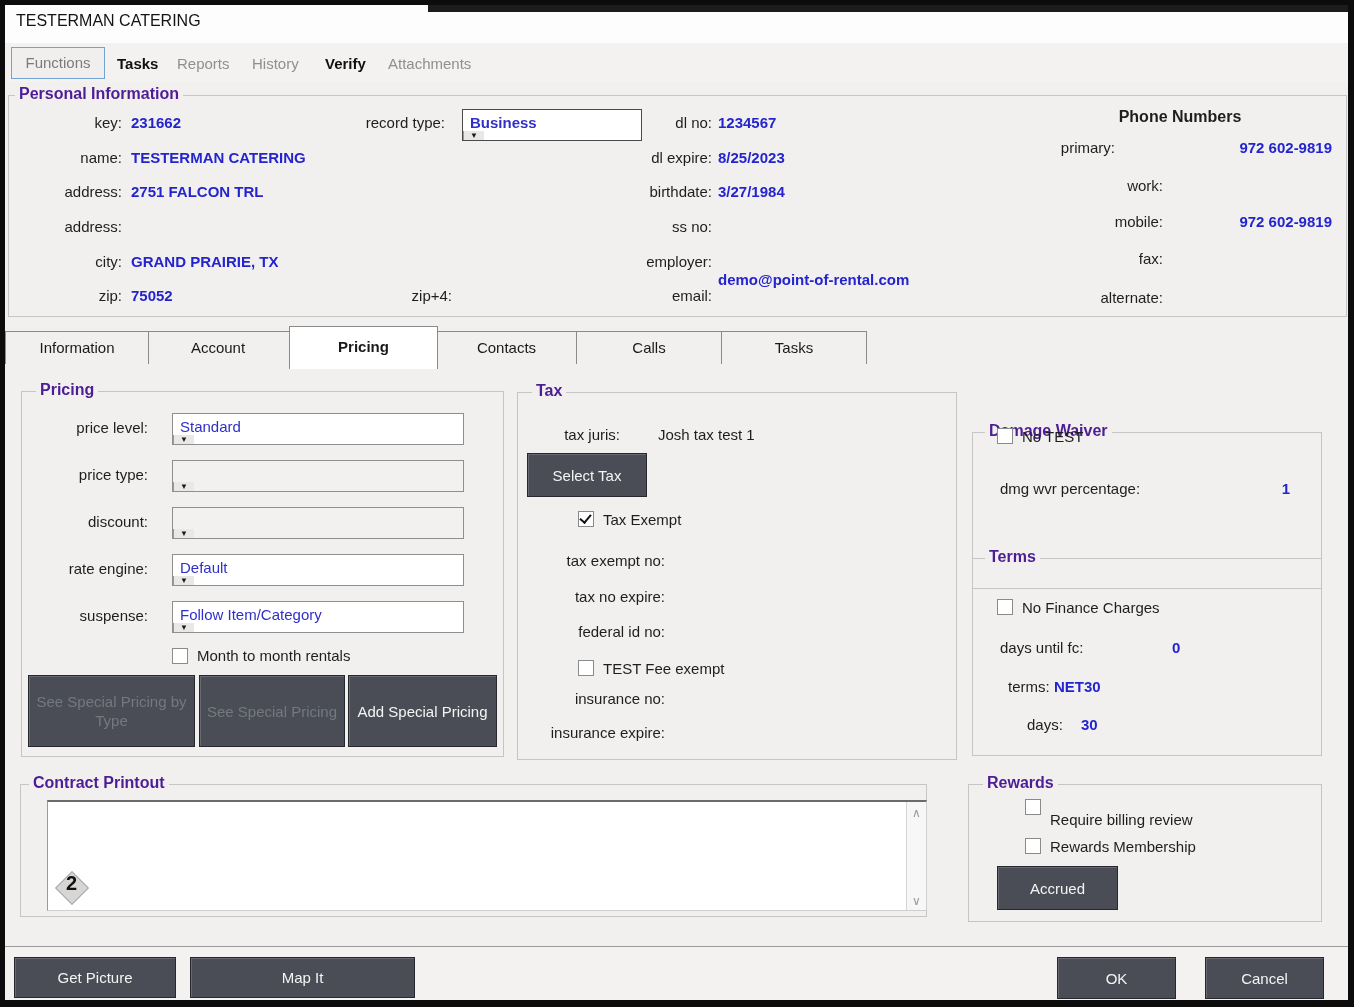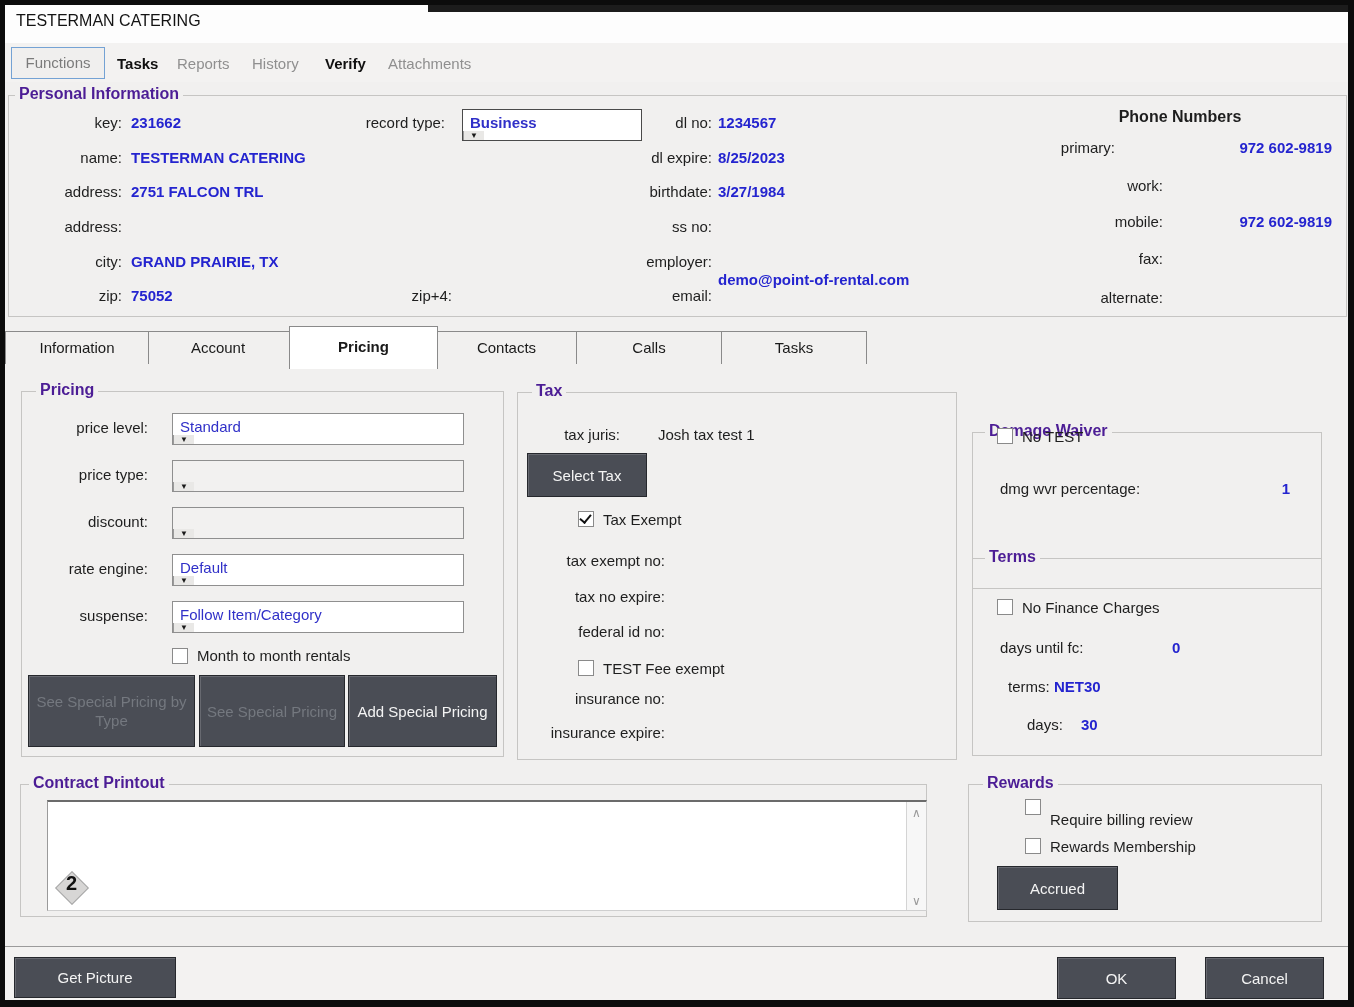--- a/index.html
+++ b/index.html
@@ -229,20 +229,21 @@
   </div>
   <div class="abs cb" style="left:1025px;top:799px;"></div>
   <div class="abs lbl" style="left:1050px;top:797px;margin-top:12px;">Require billing review</div>
   <div class="abs cb" style="left:1025px;top:838px;"></div>
   <div class="abs lbl" style="left:1050px;top:836px;">Rewards Membership</div>
   <div class="abs darkbtn" style="left:997px;top:866px;width:119px;height:42px;">Accrued</div>
 
   <div class="abs footer-sep"></div>
   <div class="abs footer"></div>
   <div class="abs darkbtn" style="left:14px;top:957px;width:160px;height:39px;">Get Picture</div>
+  <div class="abs darkbtn" style="left:190px;top:957px;width:223px;height:39px;">Map It</div>
   <div class="abs darkbtn" style="left:1057px;top:957px;width:117px;height:40px;">OK</div>
   <div class="abs darkbtn" style="left:1205px;top:957px;width:117px;height:40px;">Cancel</div>
 
   <div class="abs b-top"></div>
   <div class="abs b-left"></div>
   <div class="abs b-right"></div>
   <div class="abs b-bottom"></div>
 </div>
 
 </body></html>

